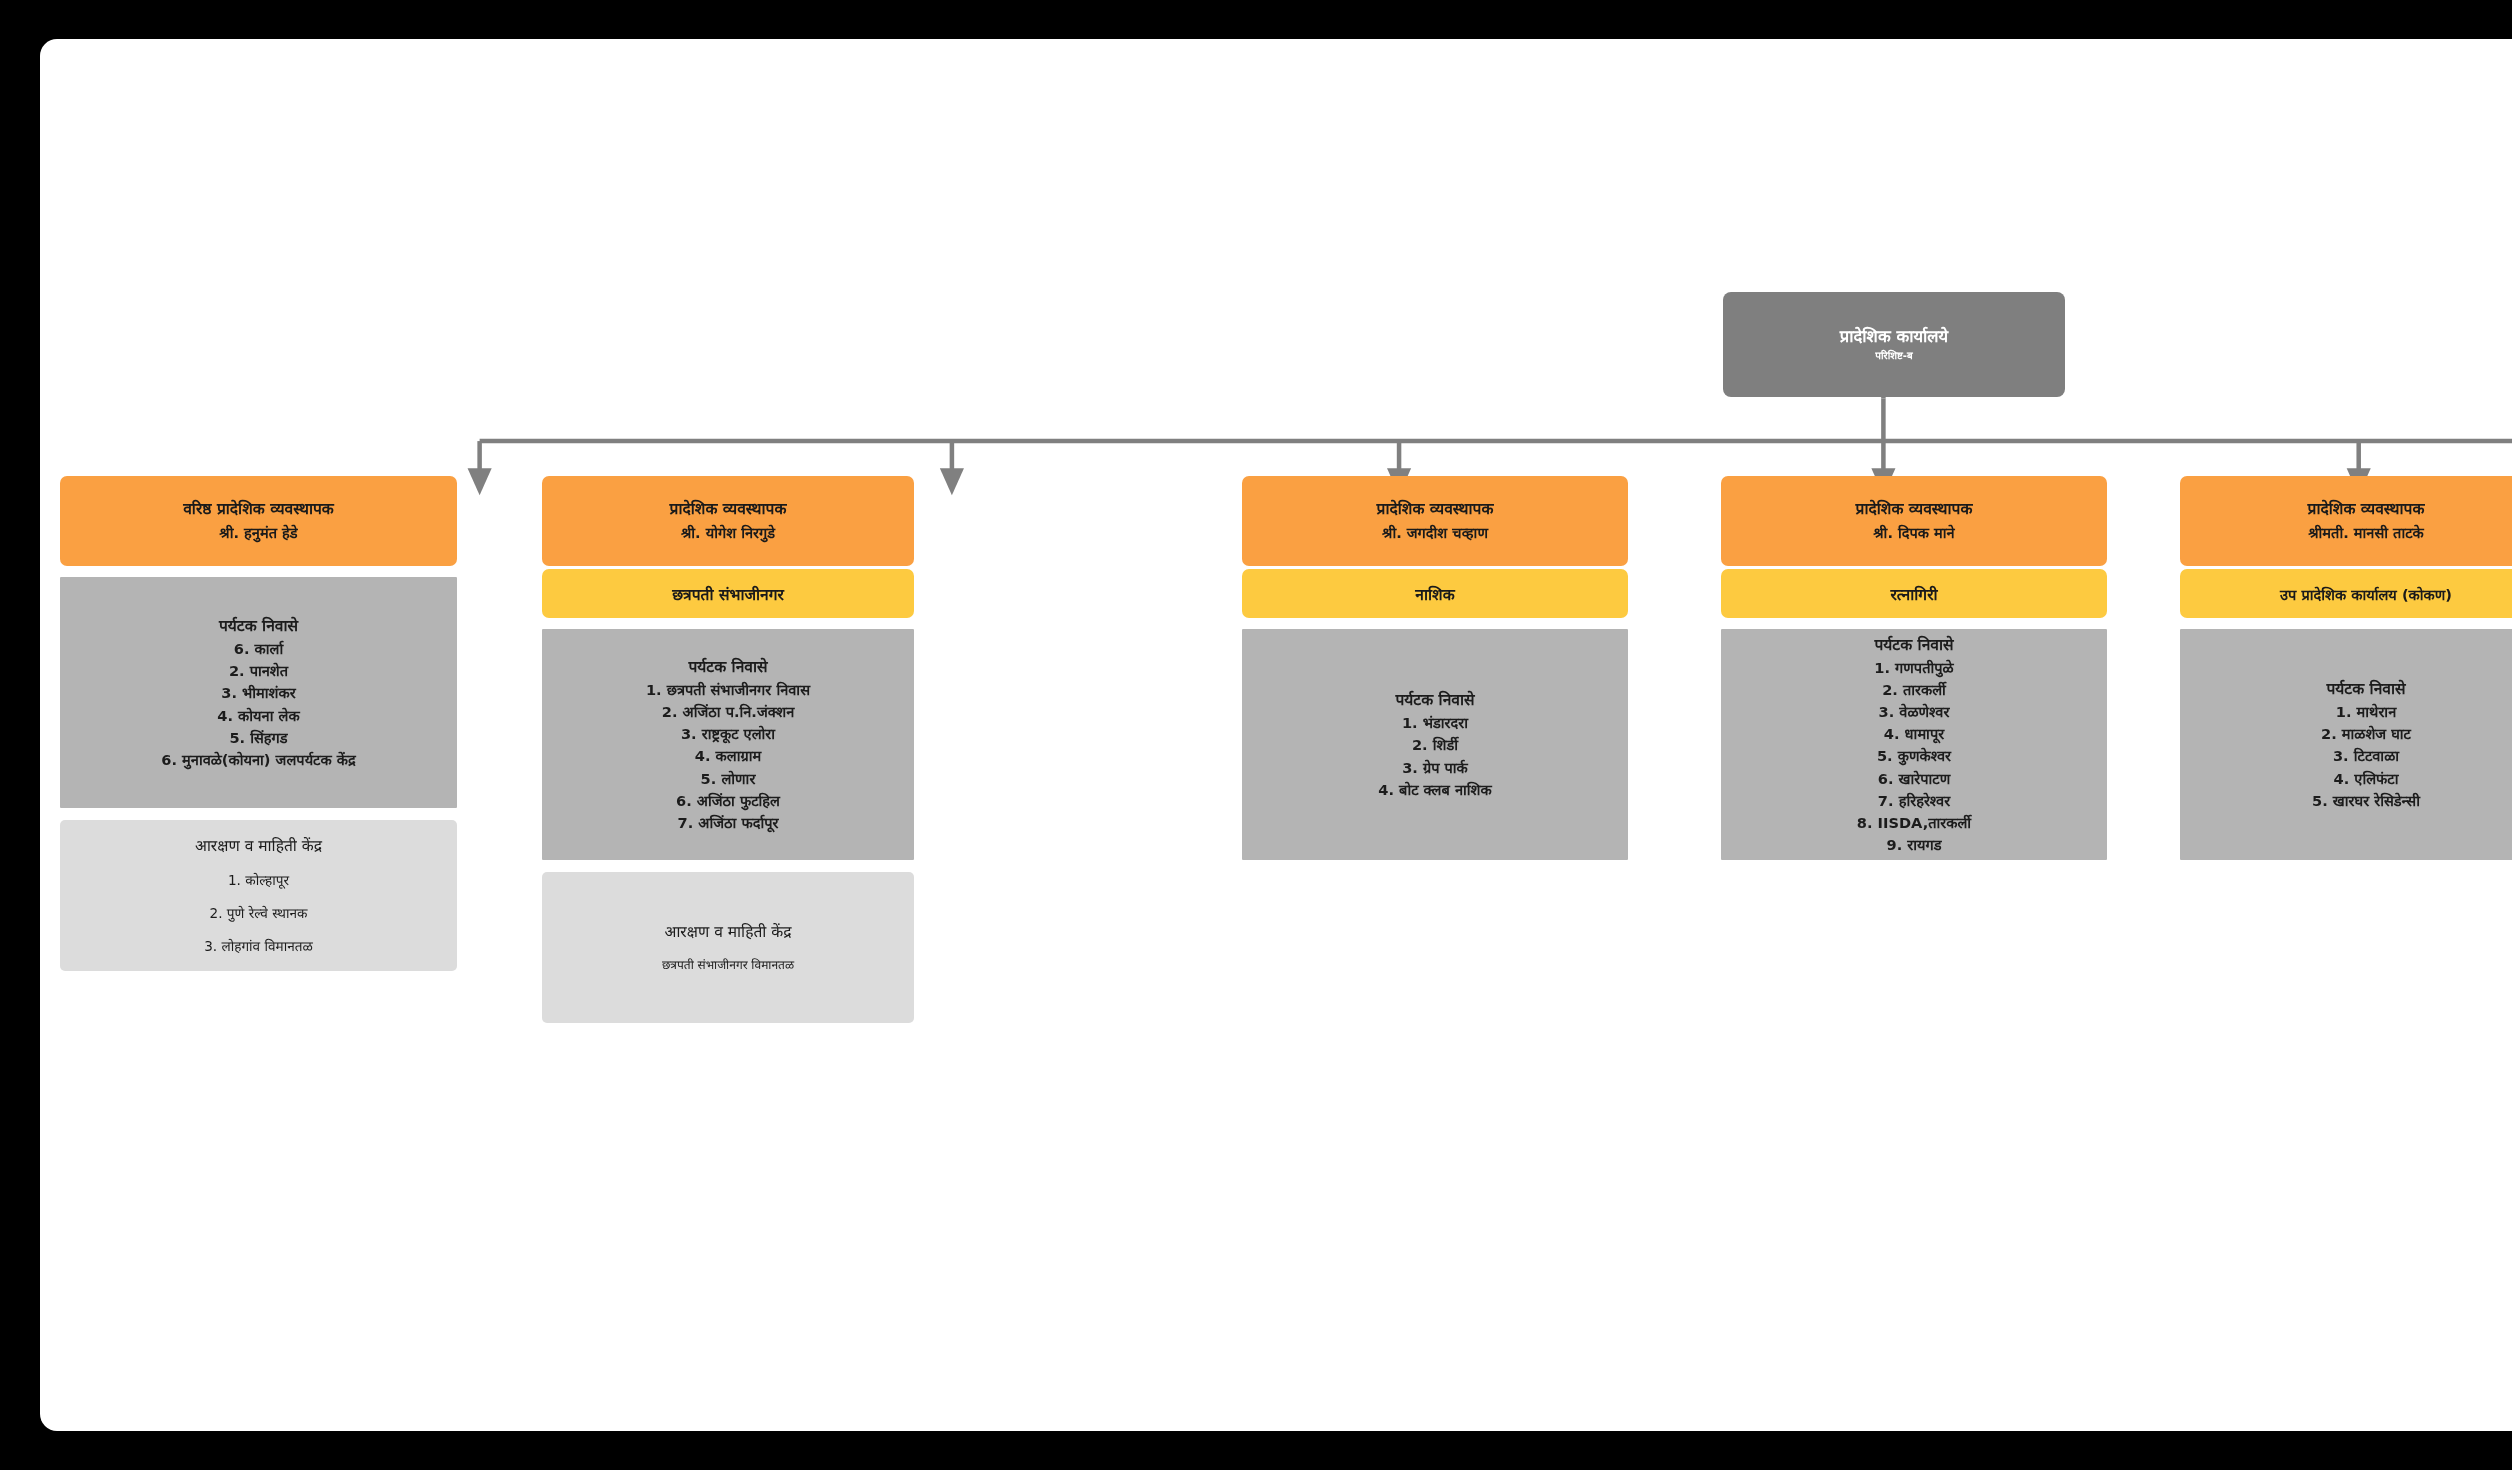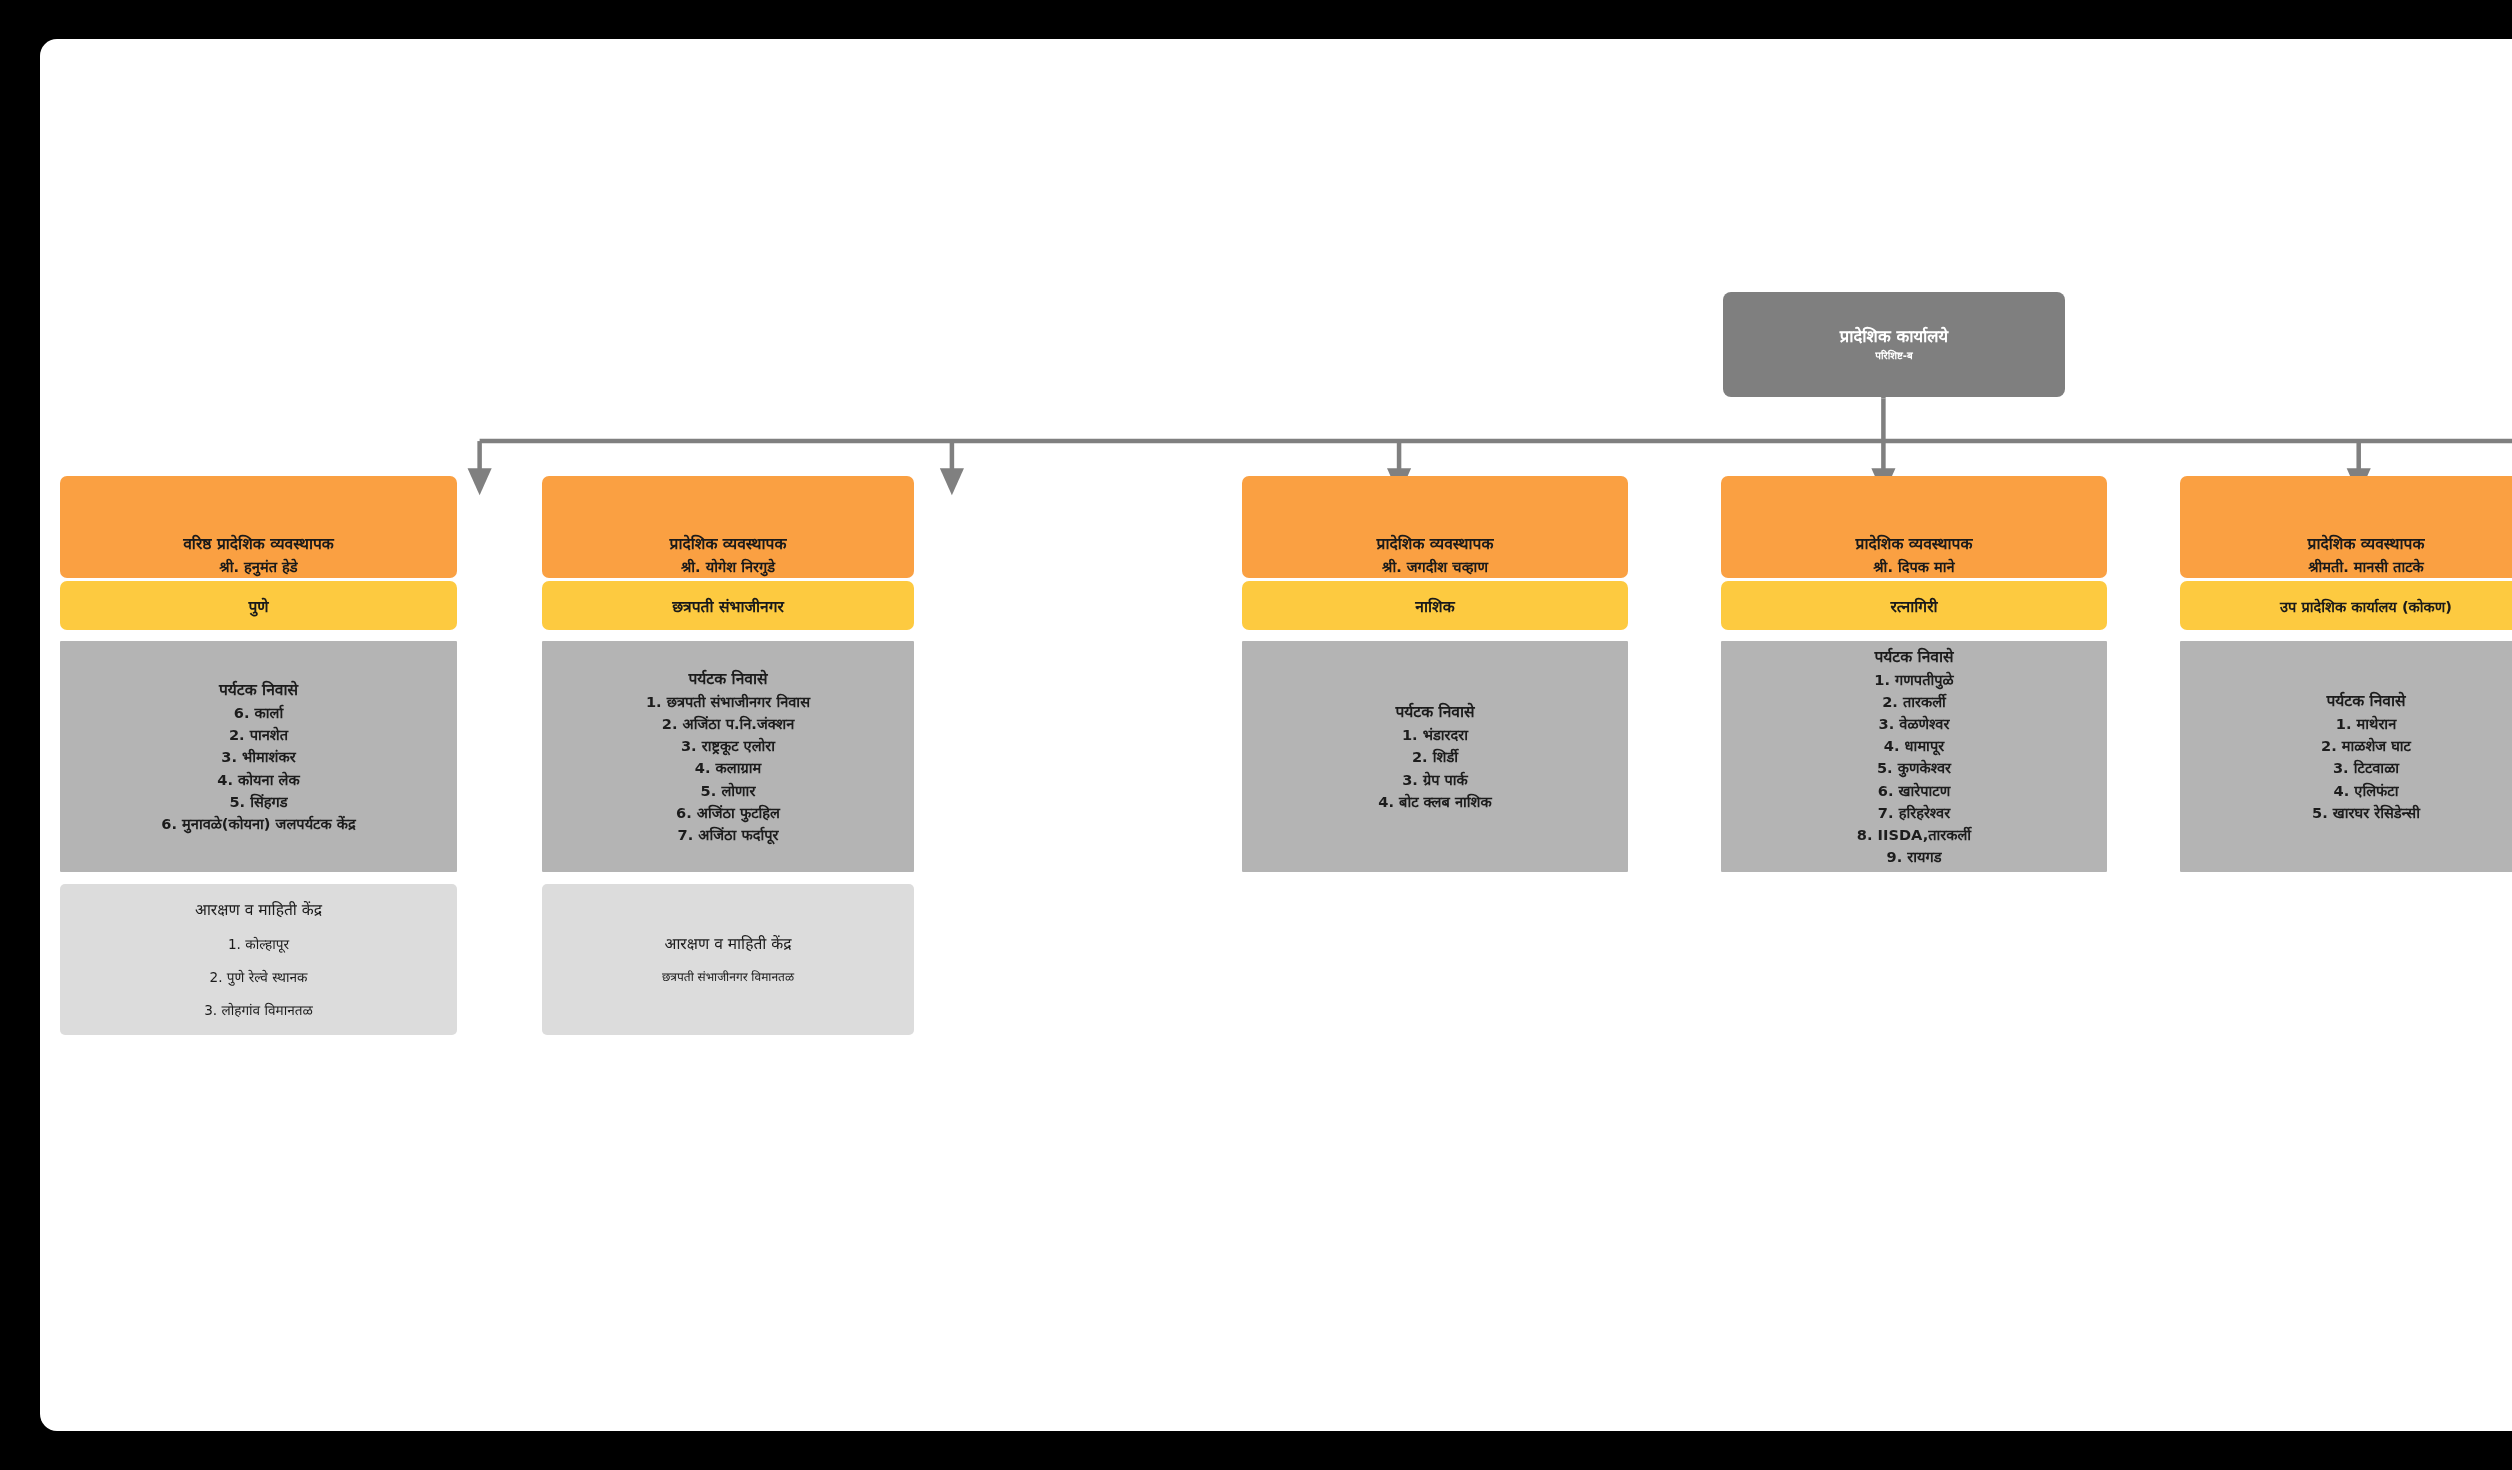--- a/index.html
+++ b/index.html
@@ -24,22 +24,22 @@
   #root-node .l1{font-size:16.6px;font-weight:bold;}
   #root-node .l2{font-size:10px;font-weight:bold;}
 
   
   #connectors{position:absolute;left:0;top:0;width:3520px;height:1392px;}
 
   
   .col{position:absolute;top:437px;}
   .mgr{
     background:#faa042;border-radius:7px;
-    display:flex;flex-direction:column;align-items:center;justify-content:flex-end;
-    color:#1a1a1a;line-height:1.5;height:102px;box-sizing:border-box;padding:0 7px;
+    display:flex;flex-direction:column;align-items:center;justify-content:center;
+    color:#1a1a1a;line-height:1.5;height:90px;box-sizing:border-box;padding:0 7px;
   }
   .mgr .role{font-size:15.6px;font-weight:bold;text-align:center;}
   .mgr .person{font-size:14.6px;font-weight:bold;text-align:center;}
   .region{
     margin-top:3px;background:#fdca40;border-radius:7px;height:49px;
     display:flex;align-items:center;justify-content:center;
     font-size:15.6px;font-weight:bold;color:#1a1a1a;text-align:center;
     box-sizing:border-box;padding:0 5px;
   }
   .niwase{
@@ -92,21 +92,20 @@
   <div id="root-node">
     <div class="l1">प्रादेशिक कार्यालये</div>
     <div class="l2">परिशिष्ट-ब</div>
   </div>
 
   <div class="col" style="left:20px;width:397px;">
     <div class="mgr">
       <div class="role">वरिष्ठ प्रादेशिक व्यवस्थापक</div>
       <div class="person">श्री. हनुमंत हेडे</div>
     </div>
-    <div class="region">पुणे</div>
     <div class="niwase" style="height:231px;">
       <div class="head">पर्यटक निवासे</div>
       <div class="it">6. कार्ला</div>
       <div class="it">2. पानशेत</div>
       <div class="it">3. भीमाशंकर</div>
       <div class="it">4. कोयना लेक</div>
       <div class="it">5. सिंहगड</div>
       <div class="it">6. मुनावळे(कोयना) जलपर्यटक केंद्र</div>
     </div>
     <div class="aarakshan" style="height:151px;">

